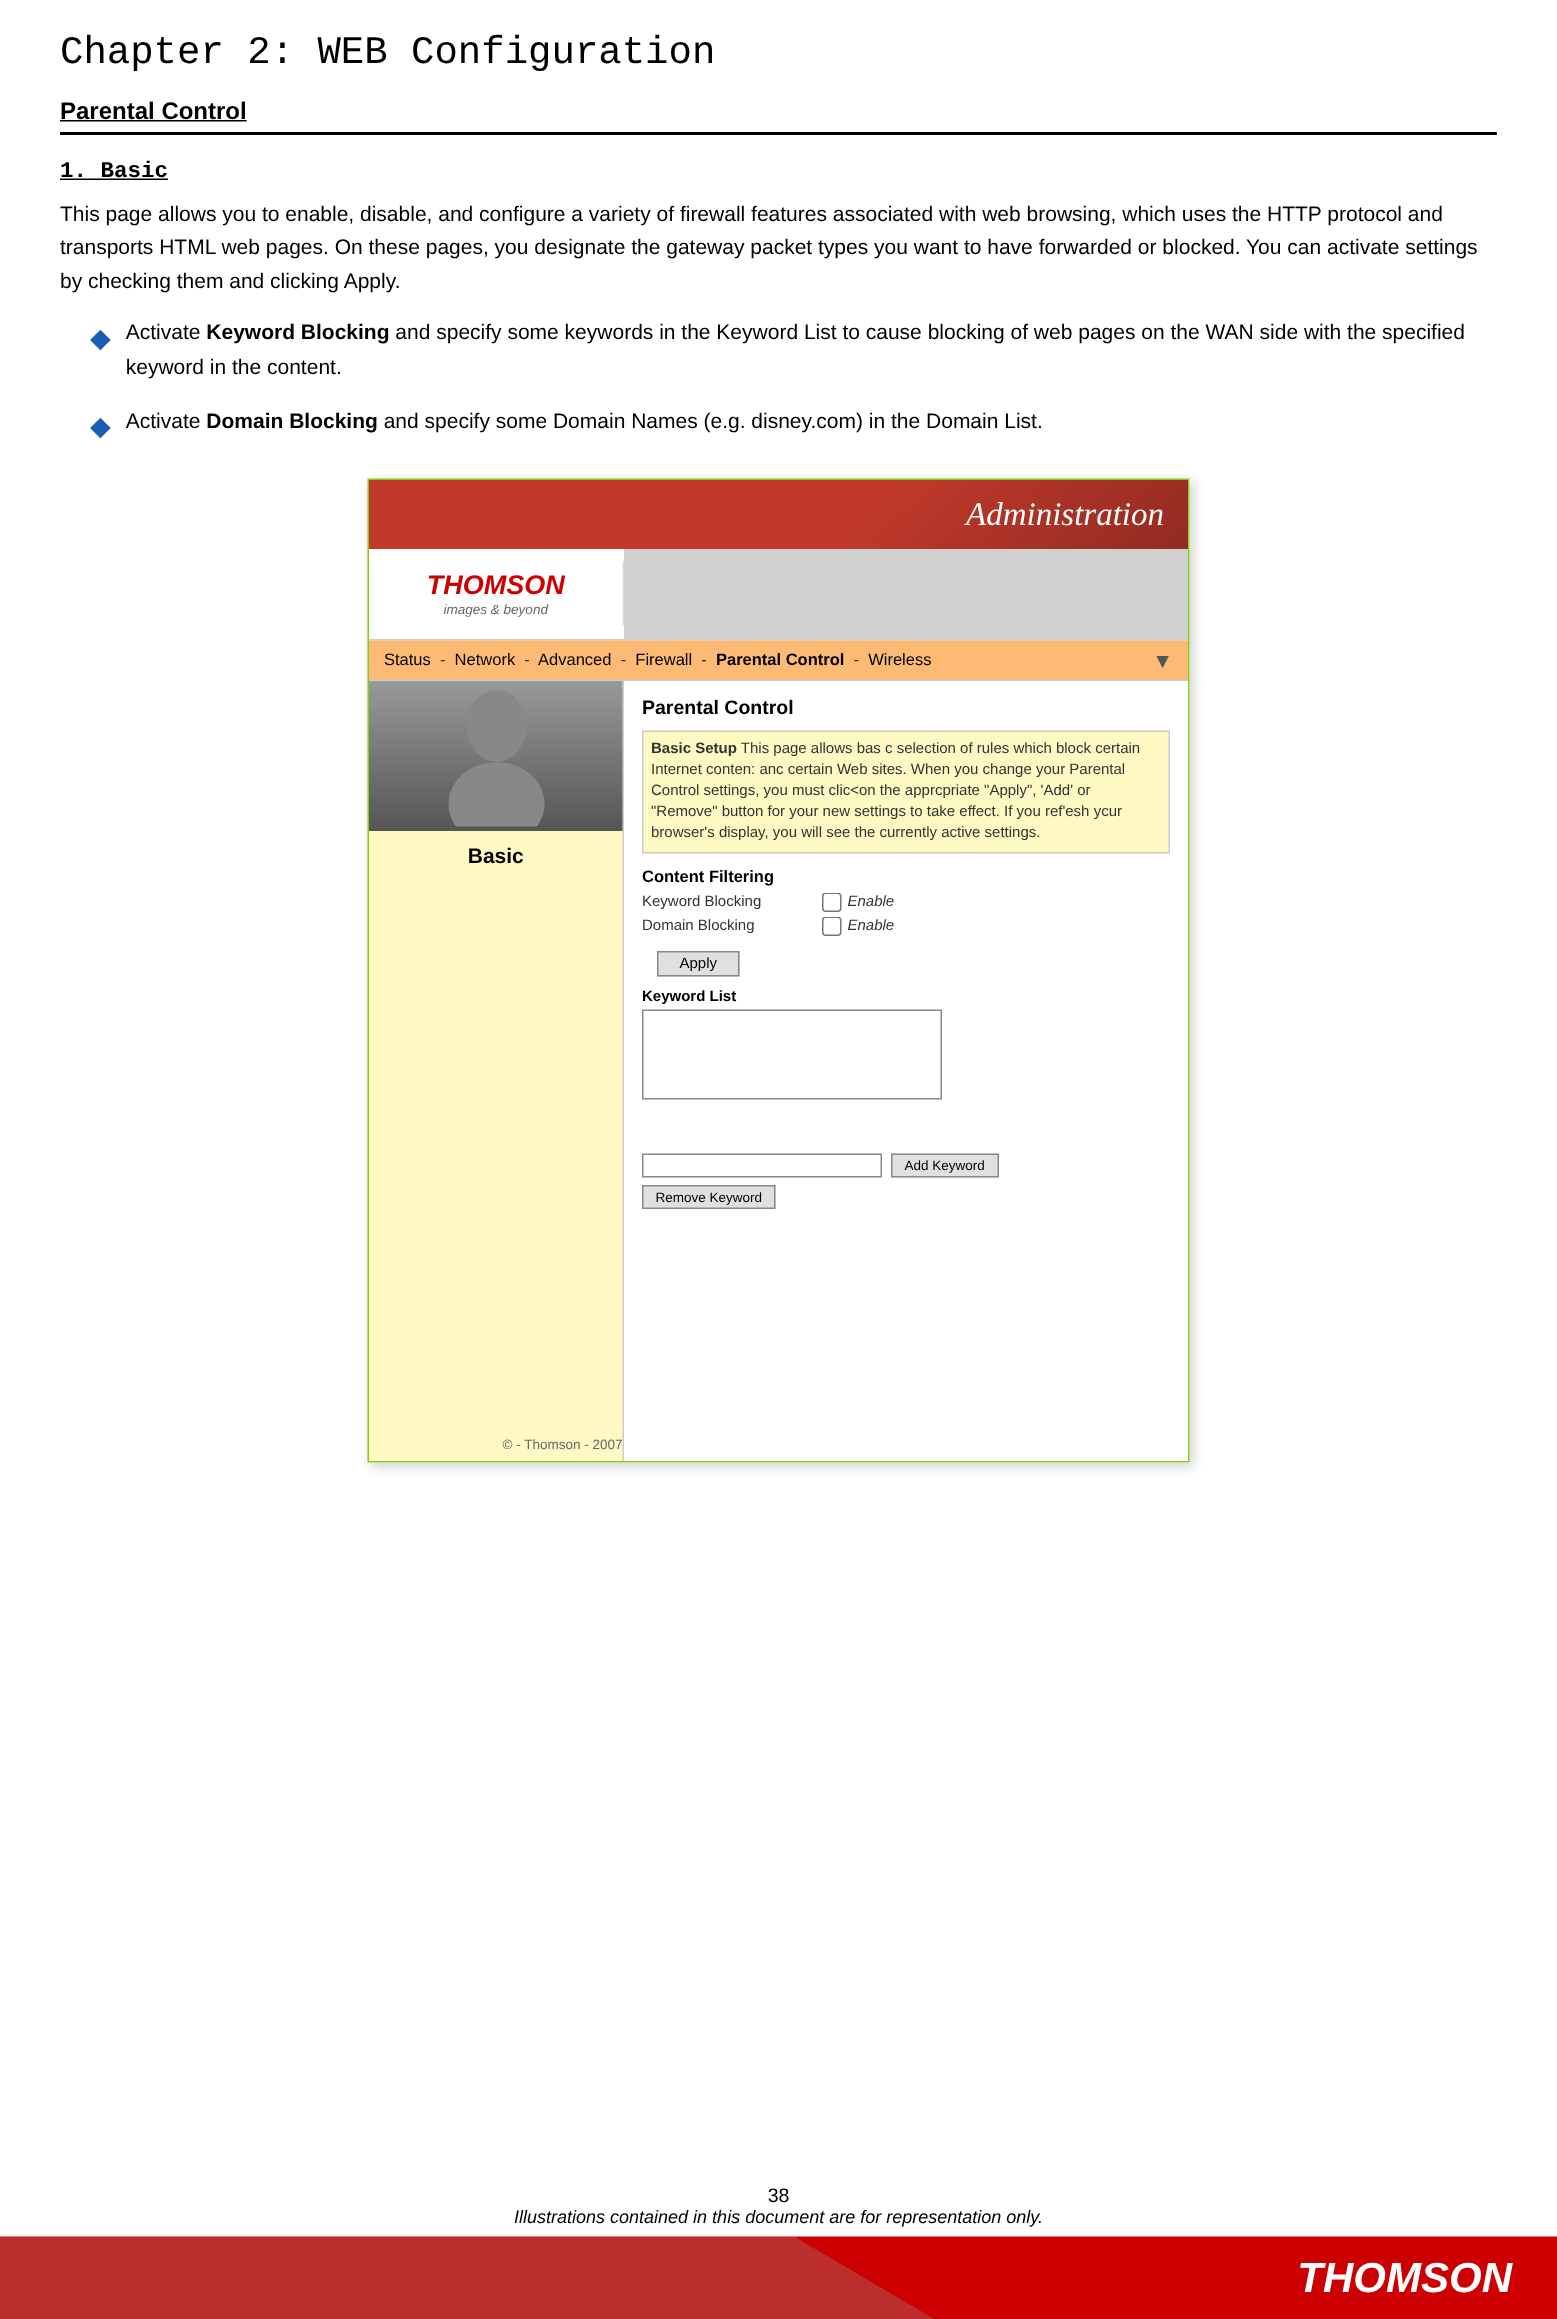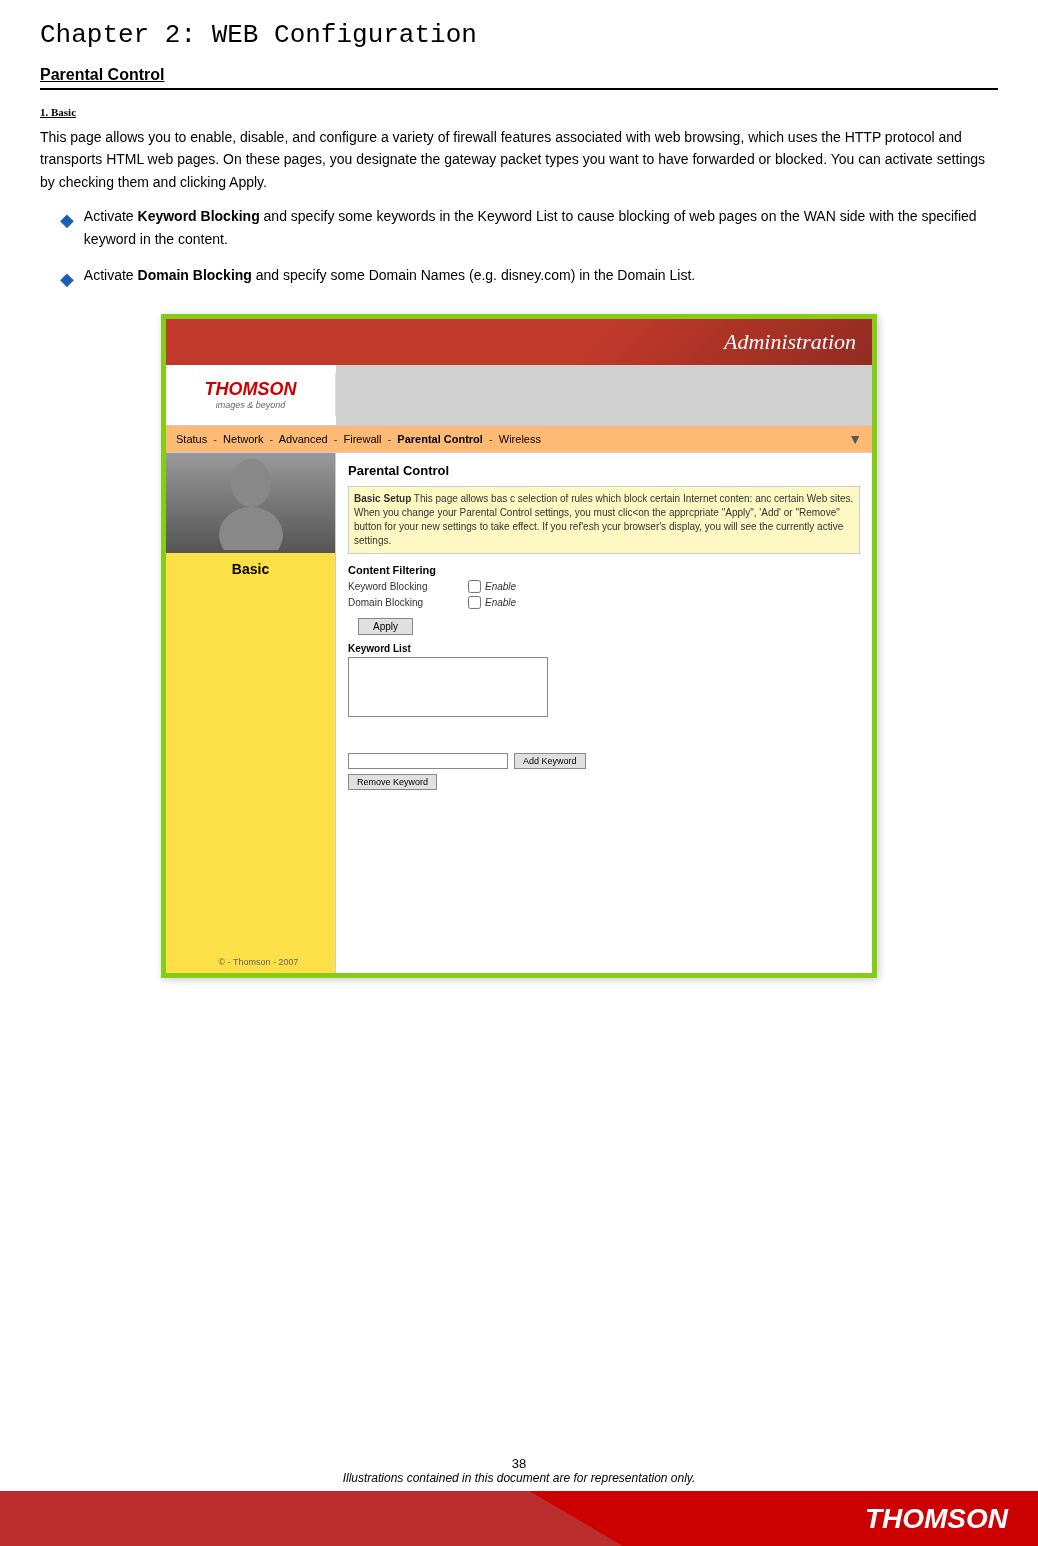--- a/index.html
+++ b/index.html
@@ -28,23 +28,23 @@
       font-size: 16px;
       font-weight: bold;
       color: #000;
       border-bottom: 2px solid #000;
       padding-bottom: 4px;
       margin-bottom: 16px;
       text-decoration: underline;
     }
 
     .subsection-title {
-      font-size: 11px;
-      font-weight: bold;
-      font-family: Liberation Serif, serif;
+      font-size: 15px;
+      font-weight: bold;
+      font-family: Liberation Mono, monospace;
       margin-bottom: 8px;
       text-decoration: underline;
     }
 
     .body-text {
       font-size: 14px;
       line-height: 1.6;
       margin-bottom: 12px;
       color: #000;
     }
@@ -66,22 +66,22 @@
       color: #1a5fb4;
       font-size: 18px;
       margin-right: 10px;
       margin-top: 1px;
       flex-shrink: 0;
     }
 
     
     .screenshot-container {
       margin: 20px auto;
-      width: 716px;
-      border: 5px solid #84cc16;
+      width: 548px;
+      border: 1px solid #84cc16;
       box-shadow: 2px 2px 8px rgba(0,0,0,0.2);
     }
 
     .admin-header {
       background: linear-gradient(135deg, #c0392b 60%, #922b21 100%);
       color: white;
       font-size: 22px;
       font-style: italic;
       padding: 10px 16px;
       text-align: right;
@@ -134,21 +134,21 @@
       color: #000;
     }
 
     .screenshot-body {
       display: flex;
       background: #fff;
     }
 
     .left-sidebar {
       width: 170px;
-      background: #fde047;
+      background: #fef9c3;
       border-right: 1px solid #ccc;
       flex-shrink: 0;
       position: relative;
       min-height: 520px;
     }
 
     .sidebar-person-img {
       width: 100%;
       height: 100px;
       background: linear-gradient(180deg, #999 0%, #777 50%, #555 100%);
@@ -163,21 +163,21 @@
       font-weight: bold;
       padding: 8px;
       color: #000;
     }
 
     .sidebar-copyright {
       position: absolute;
       bottom: 6px;
       left: 16px;
       right: 0;
-      text-align: center;
+      text-align: right;
       font-size: 9px;
       color: #666;
     }
 
     .main-content {
       flex: 1;
       padding: 10px 12px;
       background: #fff;
     }
 

